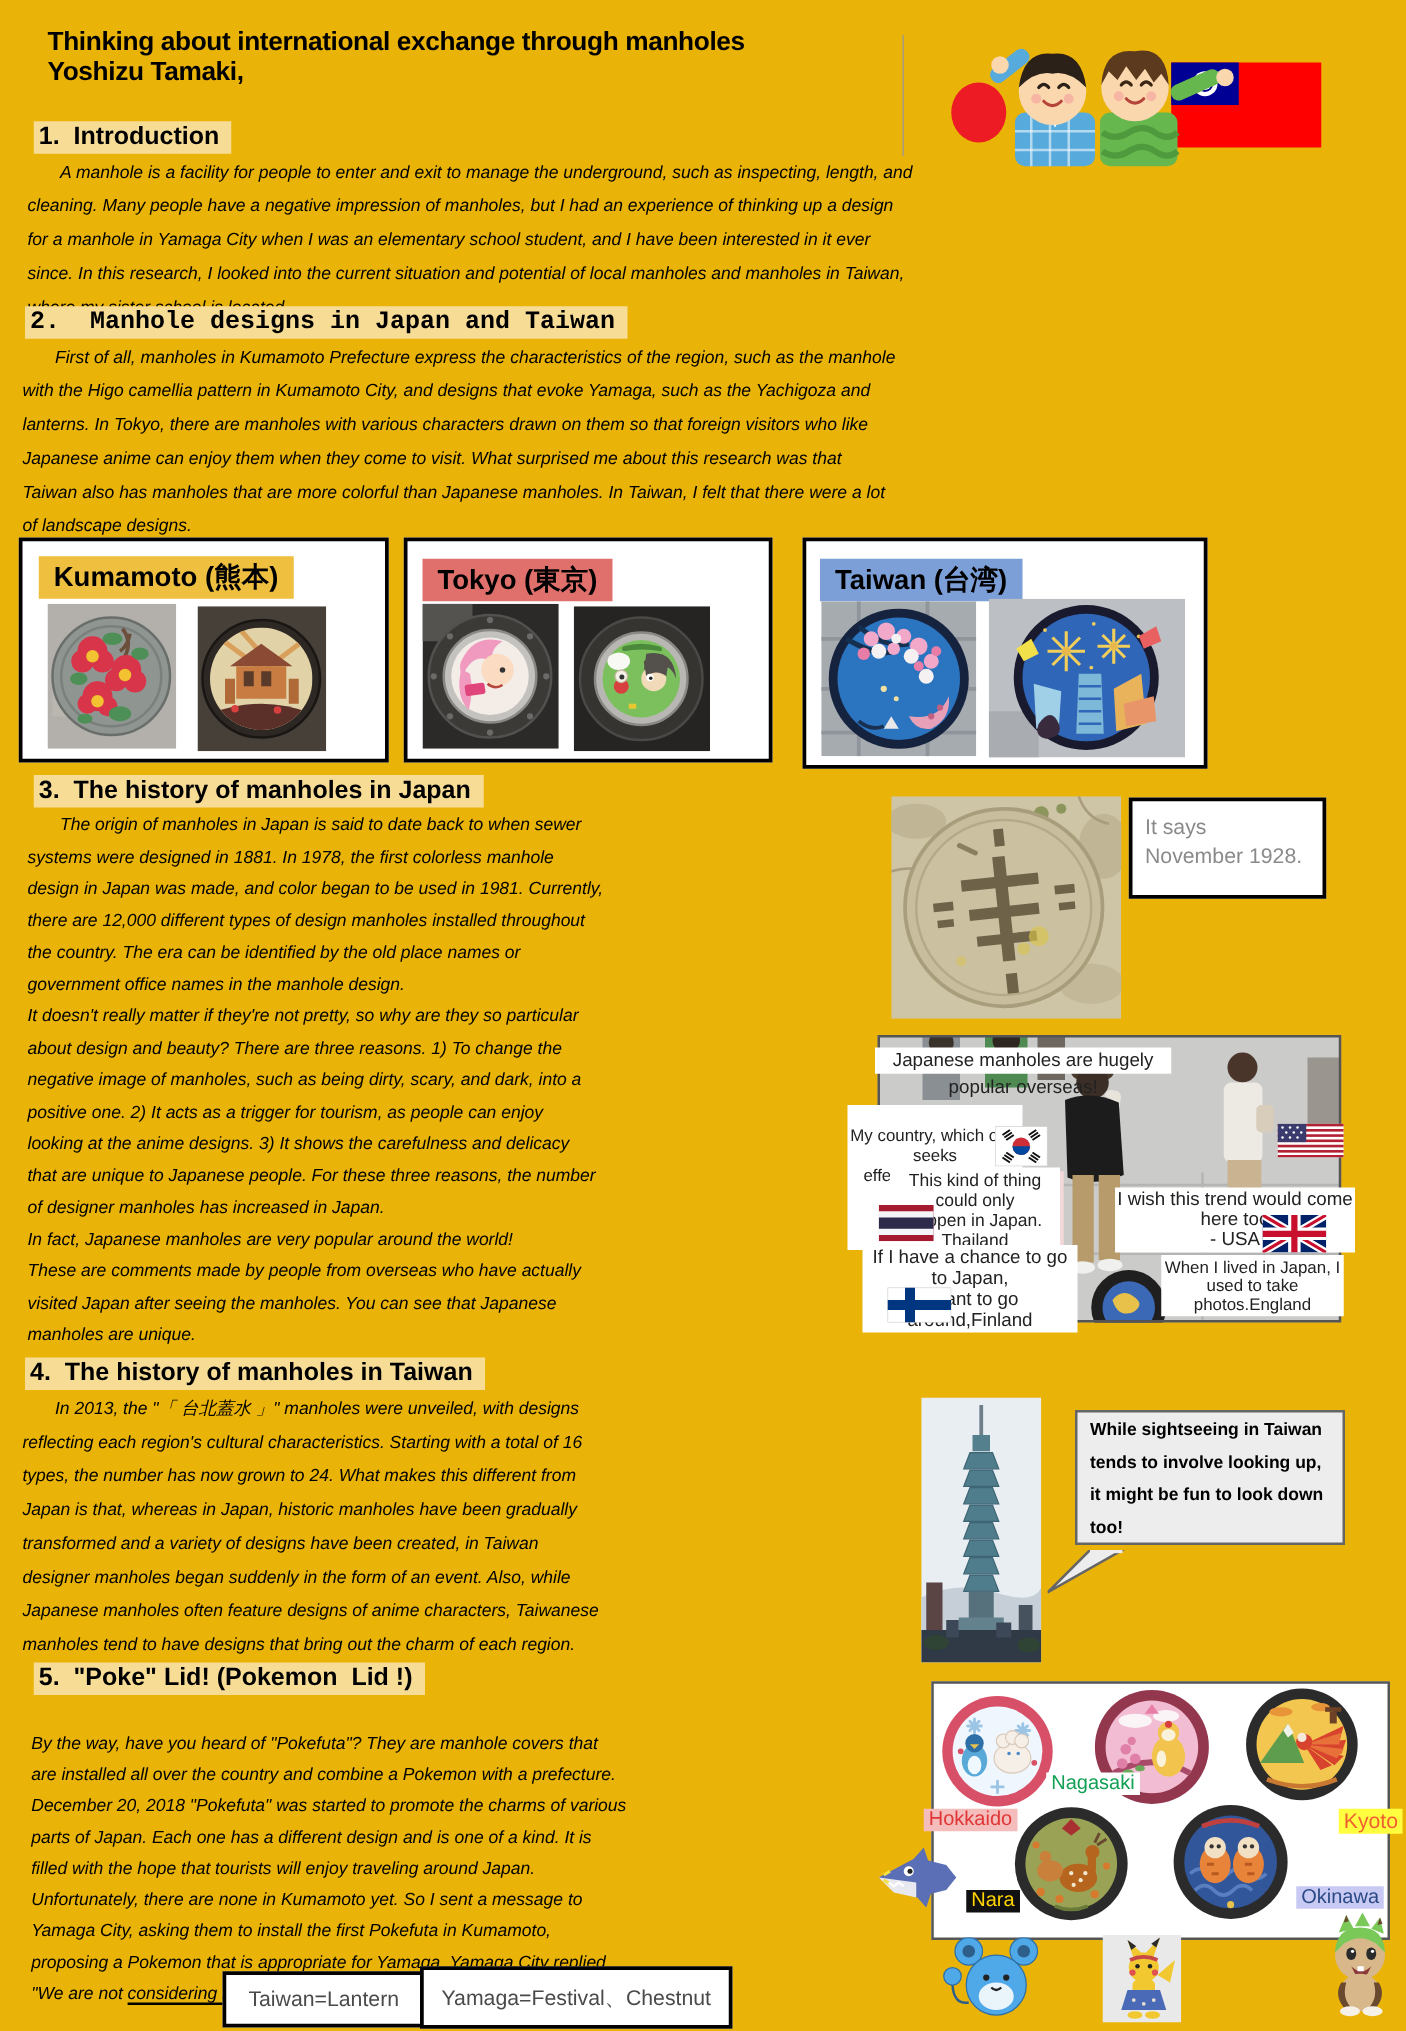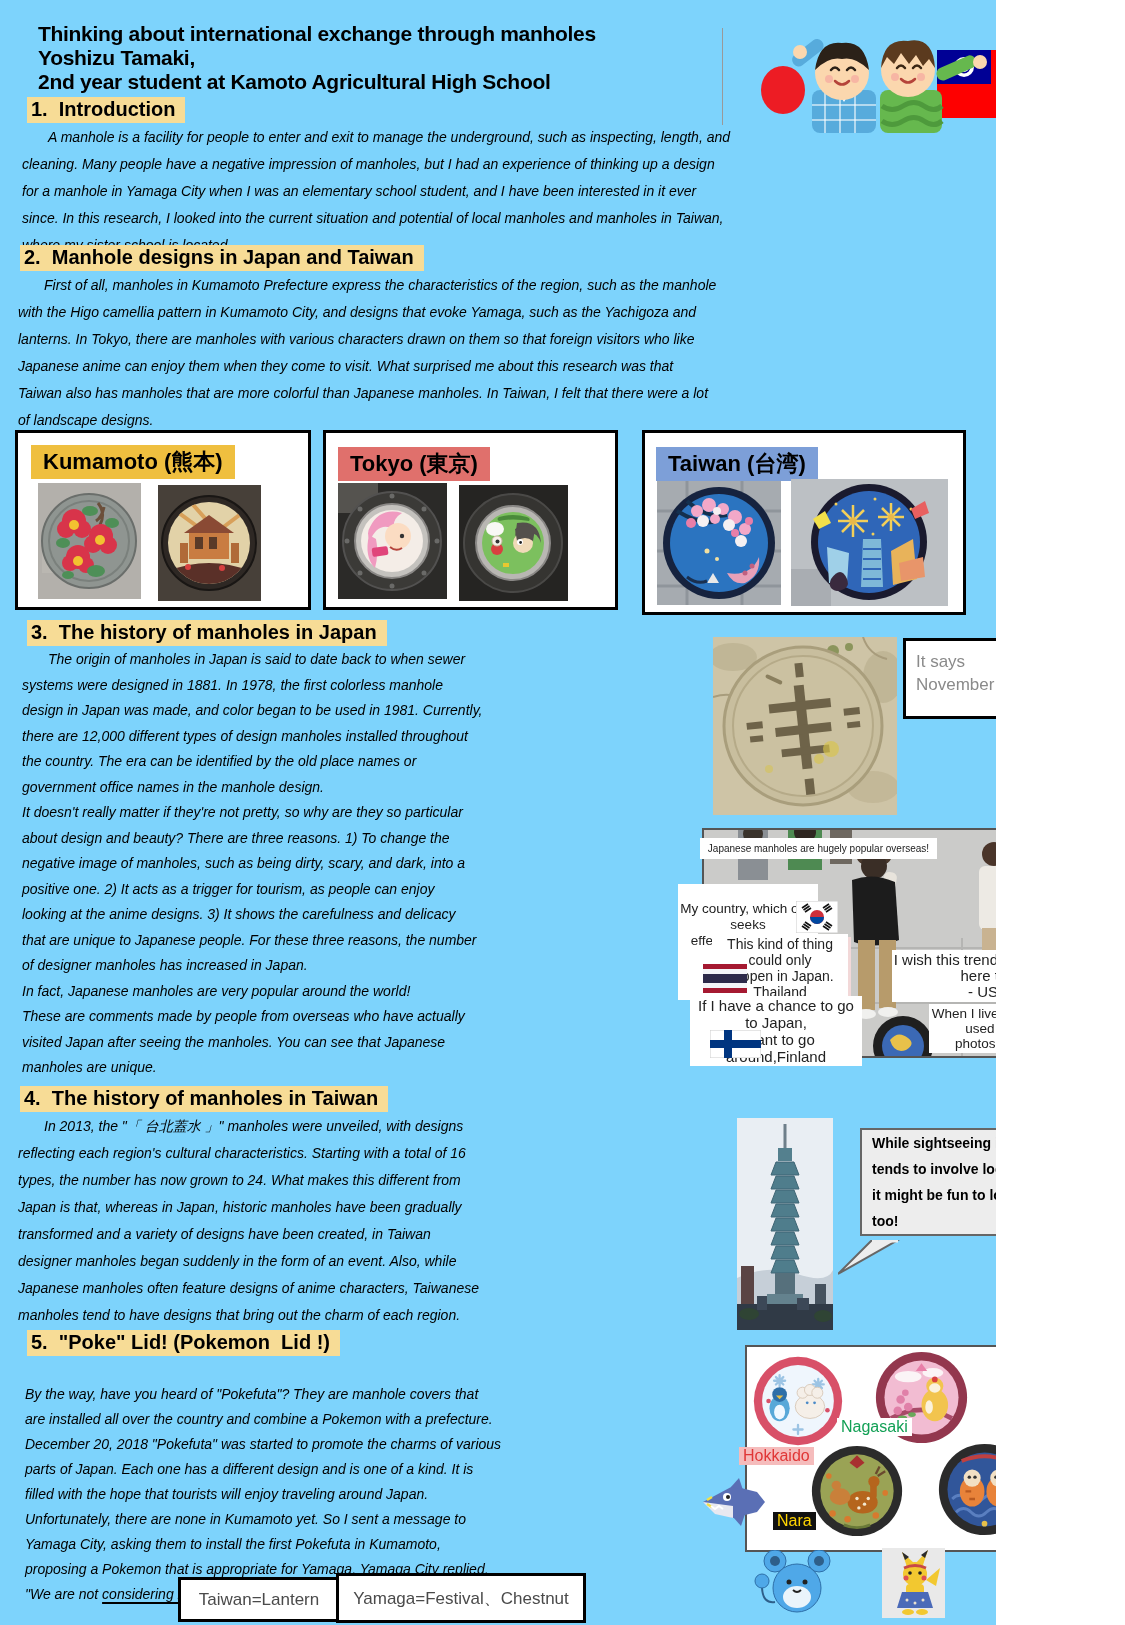--- a/index.html
+++ b/index.html
@@ -1,16 +1,16 @@
 <!DOCTYPE html>
 <html style="--section-highlight: #F7DC96; --kumamoto-label-bg: #EFBF3F; --tokyo-label-bg: #E0706C; --taiwan-label-bg: #7D9FD8; --caption-text: #8A8A8A; --hokkaido-chip-bg: #F5BCBC; --hokkaido-chip-text: #E03636; --nagasaki-chip-bg: #FFFFFF; --nagasaki-chip-text: #12A055; --kyoto-chip-bg: #FFFF40; --kyoto-chip-text: #F06030; --nara-chip-bg: #111111; --nara-chip-text: #FFD400; --okinawa-chip-bg: #C9CAF3; --okinawa-chip-text: #2B4A85;"><head>
 <meta charset="utf-8">
 <style>
   html,body{margin:0;padding:0;background:#fff;}
-  .page{position:relative;width:996px;height:1625px;background:#7dd3fc;overflow:hidden;
+  .page{position:relative;width:1125px;height:1625px;background:#eab308;overflow:hidden;
         font-family:"Liberation Sans",sans-serif;color:#000;}
   .abs{position:absolute;}
   .title-line{font-weight:bold;font-size:21px;line-height:24px;letter-spacing:-0.3px;}
   .h{display:inline-block;font-weight:bold;font-size:20px;white-space:pre;
      background:var(--section-highlight,#F7DC96);padding:1px 10px 2px 4px;}
   .body-text{font-size:14px;line-height:27px;white-space:pre-line;font-style:italic;}
   .indent{text-indent:26px;}
   .s3{line-height:25.5px;}
   .s5{line-height:25px;}
   .u{text-decoration:underline;text-decoration-thickness:2px;text-underline-offset:3px;}
@@ -29,21 +29,20 @@
   svg{display:block;}
 </style>
 </head>
 <body>
 
 <div class="page">
 
   <div class="abs" style="left:38px;top:22px;width:660px;">
     <div class="title-line">Thinking about international exchange through manholes</div>
     <div class="title-line">Yoshizu Tamaki,</div>
-    <div class="title-line">2nd year student at Kamoto Agricultural High School</div>
   </div>
 
   <div class="abs" style="left:722px;top:28px;width:1px;height:97px;background:#999;"></div>
 
   <div class="abs" style="left:745px;top:10px;">
     <svg width="330" height="124" viewBox="0 0 330 124">
 
       <g>
         <ellipse cx="38" cy="80" rx="22" ry="24" fill="#ED1C24"></ellipse>
       </g>
@@ -89,21 +88,21 @@
 
   <div class="abs" style="left:27px;top:97px;">
     <span class="h">1.  Introduction</span>
   </div>
   <div class="abs body-text indent" style="left:22px;top:124px;width:1088px;">A manhole is a facility for people to enter and exit to manage the underground, such as inspecting, length, and
 cleaning. Many people have a negative impression of manholes, but I had an experience of thinking up a design
 for a manhole in Yamaga City when I was an elementary school student, and I have been interested in it ever
 since. In this research, I looked into the current situation and potential of local manholes and manholes in Taiwan,
 where my sister school is located.</div>
 
-  <div class="abs" style="left:20px;top:245px;">
+  <div class="abs" style="left:20px;top:245px;font-family:Liberation Mono, monospace;">
     <span class="h">2.  Manhole designs in Japan and Taiwan</span>
   </div>
   <div class="abs body-text indent" style="left:18px;top:272px;width:1092px;">First of all, manholes in Kumamoto Prefecture express the characteristics of the region, such as the manhole
 with the Higo camellia pattern in Kumamoto City, and designs that evoke Yamaga, such as the Yachigoza and
 lanterns. In Tokyo, there are manholes with various characters drawn on them so that foreign visitors who like
 Japanese anime can enjoy them when they come to visit. What surprised me about this research was that
 Taiwan also has manholes that are more colorful than Japanese manholes. In Taiwan, I felt that there were a lot
 of landscape designs.</div>
 
   <div class="gbox" style="left:323px;top:430px;width:289px;height:174px;">
@@ -354,21 +353,21 @@
       <ellipse cx="288" cy="166" rx="8" ry="4" fill="#5A5248"></ellipse>
       <ellipse cx="300" cy="164" rx="8" ry="4" fill="#5A5248"></ellipse>
       <rect x="303" y="56" width="14" height="22" rx="4" fill="#D8CDBB"></rect>
       <rect x="344" y="18" width="27" height="74" fill="#9A958E"></rect>
       <circle cx="201" cy="218" r="30" fill="#1F1F1F"></circle>
       <circle cx="201" cy="218" r="21" fill="#3B69B5"></circle>
       <path d="M188,212 q8,-10 18,-2 q8,6 -2,12 q-12,4 -16,-10 Z" fill="#E8C14A"></path>
     </svg>
     <div class="collage-frame"></div>
 
-    <div class="cbox" style="left:-2px;top:10px;width:237px;height:21px;font-size:10px;line-height:21px;">Japanese manholes are hugely popular overseas!</div>
+    <div class="cbox" style="left:-2px;top:10px;width:237px;height:21px;font-size:15px;line-height:21px;">Japanese manholes are hugely popular overseas!</div>
 
     <div class="cbox" style="left:-24px;top:56px;width:140px;font-size:13.5px;line-height:16px;padding:1px 0;">
       <span>My country, which only seeks
 effectiveness, is no good.</span>
       <div style="font-size:17px;line-height:18px;">Korea</div>
     </div>
     <div class="abs" style="left:94px;top:73px;">
       <svg width="42" height="32" viewBox="0 0 42 32">
         <rect width="42" height="32" fill="#fff" stroke="#ccc"></rect>
         <circle cx="21" cy="16" r="7" fill="#CD2E3A"></circle>

